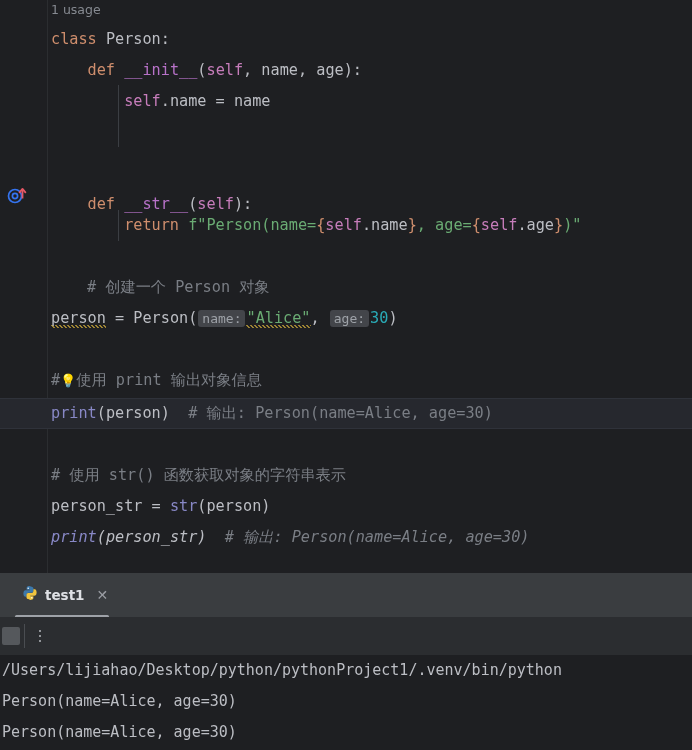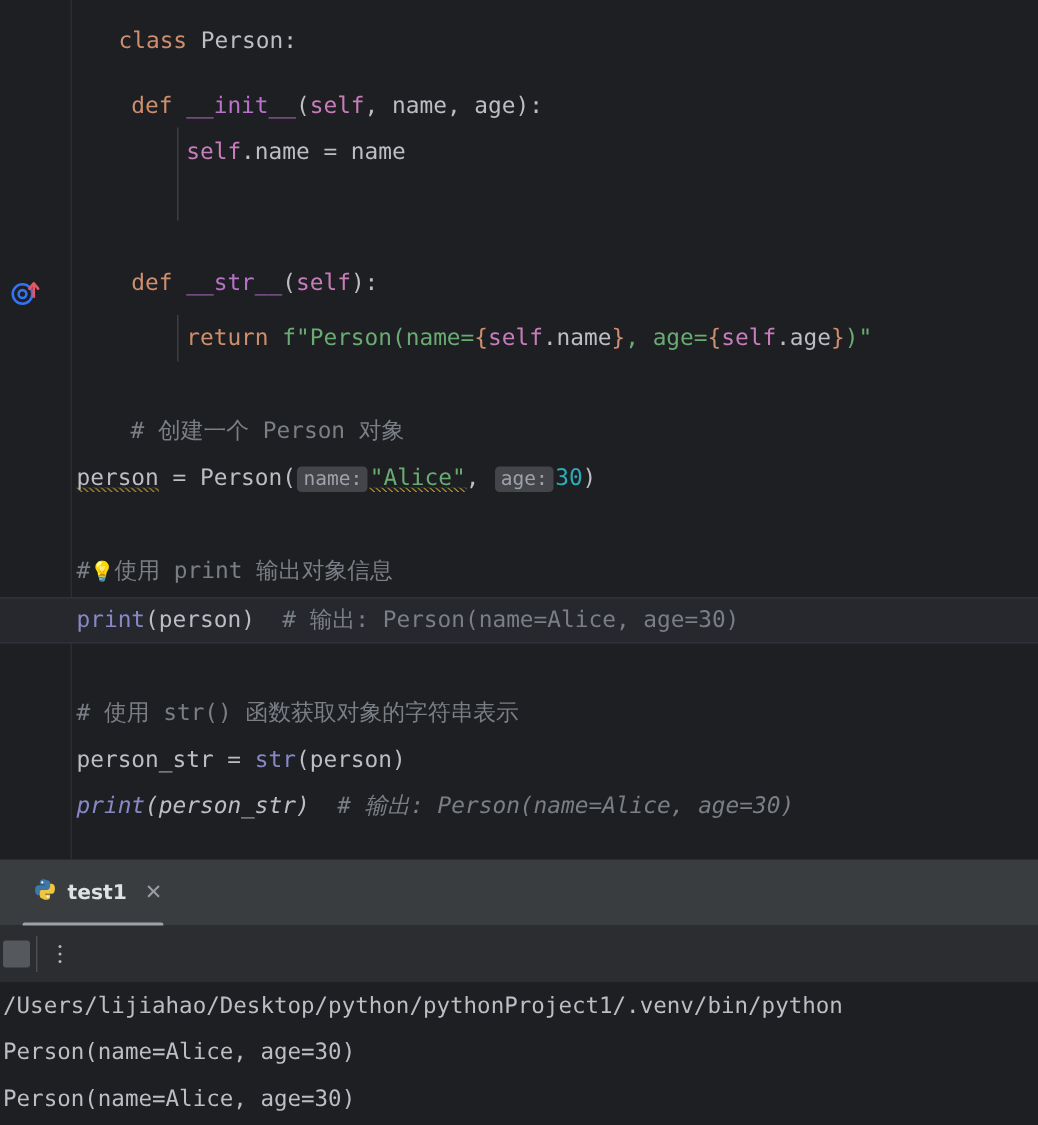--- a/index.html
+++ b/index.html
@@ -154,31 +154,32 @@
     </div>
     <div class="gutter-sep"></div>
 
     <div class="curline" style="top:398px;"></div>
 
     <div class="code">
 
       <div class="indent-guide" style="left:71px;top:85px;height:62px;"></div>
       <div class="indent-guide" style="left:71px;top:210px;height:31px;"></div>
 
-
-      <div class="ln" style="top:12px;margin-left:28px;"><span class="kw">class</span><span class="plain"> </span><span class="cls">Person</span><span class="plain">:</span></div>
+      <div class="ln usage" style="top:0px;">1 usage</div>
+
+      <div class="ln" style="top:24px;"><span class="kw">class</span><span class="plain"> </span><span class="cls">Person</span><span class="plain">:</span></div>
 
       <div class="ln" style="top:55px;"><span class="plain">    </span><span class="kw">def</span><span class="plain"> </span><span class="fnmagic">__init__</span><span class="plain">(</span><span class="selfkw">self</span><span class="plain">, </span><span class="plain">name</span><span class="plain">, </span><span class="plain">age</span><span class="plain">)</span><span class="plain">:</span></div>
 
       <div class="ln" style="top:86px;"><span class="plain">        </span><span class="selfkw">self</span><span class="attr">.name</span><span class="plain"> = </span><span class="plain">name</span></div>
 
 
       <div class="ln" style="top:148px;"></div>
 
-      <div class="ln" style="top:173px;"><span class="plain">    </span><span class="kw">def</span><span class="plain"> </span><span class="fnmagic">__str__</span><span class="plain">(</span><span class="selfkw">self</span><span class="plain">)</span><span class="plain">:</span></div>
+      <div class="ln" style="top:189px;"><span class="plain">    </span><span class="kw">def</span><span class="plain"> </span><span class="fnmagic">__str__</span><span class="plain">(</span><span class="selfkw">self</span><span class="plain">)</span><span class="plain">:</span></div>
 
       <div class="ln" style="top:210px;"><span class="plain">        </span><span class="kw">return</span><span class="plain"> </span><span class="str">f"Person(name=</span><span class="brace">{</span><span class="selfkw">self</span><span class="attr">.name</span><span class="brace">}</span><span class="str">, age=</span><span class="brace">{</span><span class="selfkw">self</span><span class="attr">.age</span><span class="brace">}</span><span class="str">)"</span></div>
 
       <div class="ln" style="top:241px;"></div>
 
       <div class="ln cmt" style="top:272px;margin-left:36px;"># 创建一个 Person 对象</div>
 
       <div class="ln" style="top:303px;"><span class="plain squig">person</span><span class="plain"> = </span><span class="cls">Person</span><span class="plain">(</span><span class="hint">name:</span><span class="str squig">"Alice"</span><span class="plain">, </span><span class="hint">age:</span><span class="num">30</span><span class="plain">)</span></div>
 
       <div class="ln" style="top:334px;"></div>

